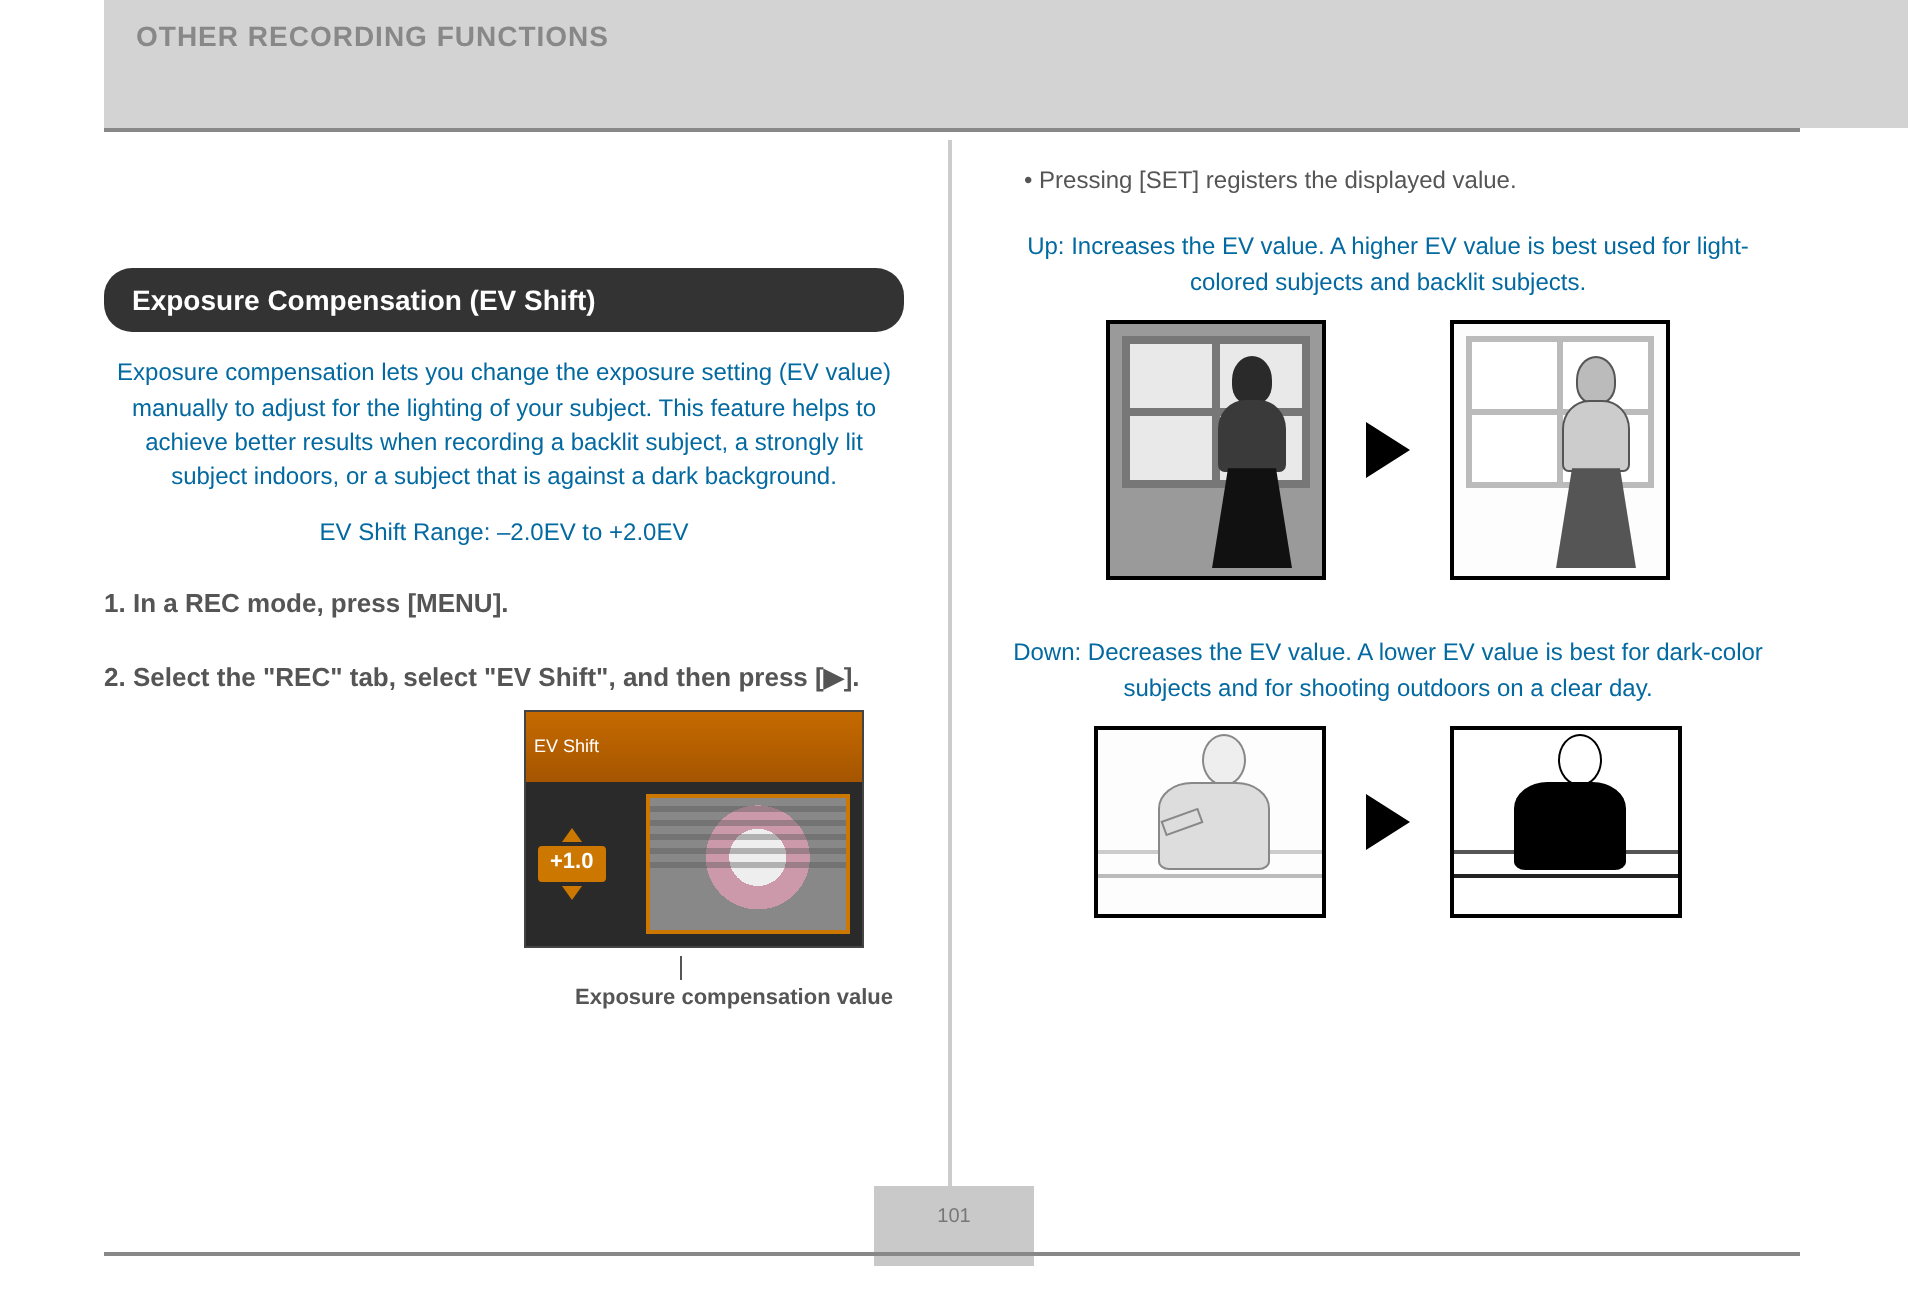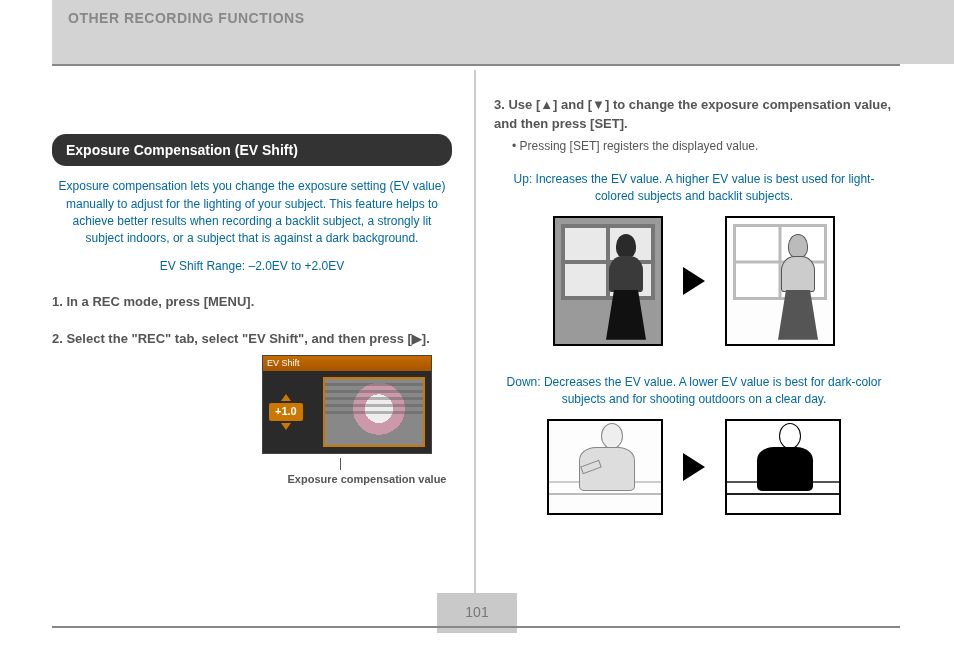--- a/index.html
+++ b/index.html
@@ -15,21 +15,21 @@
   .col-right { position: absolute; left: 494px; top: 78px; width: 400px; }
 
   .section-bar { background: #333; color: #fff; border-radius: 14px; padding: 6px 14px; font-size: 14px; font-weight: bold; margin: 68px 0 12px 0; }
 
   .para { margin: 10px 0; color: #0369a1; text-align: center; }
 
   .step-head { margin-top: 18px; font-size: 13px; color: #555; font-weight: bold; }
   .step-body { margin: 4px 0 16px 18px; color: #555; }
 
   .lcd-widget { width: 170px; margin: 6px 0 6px 210px; background: #2a2a2a; border: 1px solid #444; }
-  .lcd-title { background: linear-gradient(#c56a00,#a55500); color: #fff; font-size: 9px; padding: 1px 4px; }
+  .lcd-title { background: linear-gradient(#c56a00,#a55500); color: #fff; font-size: 9px; padding: 11px 4px; }
   .lcd-body { display: flex; align-items: center; gap: 20px; padding: 6px; }
   .lcd-value-wrap { display:flex; flex-direction:column; align-items:center; gap:2px; }
   .lcd-arrow { width:0; height:0; border-left:5px solid transparent; border-right:5px solid transparent; }
   .lcd-arrow.up { border-bottom:7px solid #cc7700; }
   .lcd-arrow.down { border-top:7px solid #cc7700; }
   .lcd-value { background:#cc7700; color:#fff; font-weight:bold; font-size:11px; padding:1px 6px; border-radius:2px; }
   .lcd-preview { flex:1; height:70px; background:#777; border:2px solid #cc7700; position:relative; overflow:hidden; }
   .lcd-preview::before { content:""; position:absolute; inset:0; background: radial-gradient(circle at 55% 45%, #eee 0 22%, #c9a 22% 40%, #888 40% 100%); }
   .lcd-stripes { position:absolute; inset:0; }
   .lcd-stripes div { height:3px; background:#555; margin:4px 0; opacity:0.4; }
@@ -76,21 +76,21 @@
   .white-contrast { background:#fff; }
   .white-contrast .floor { position:absolute; left:0; right:0; bottom:18px; height:2px; background:#222; }
   .white-contrast .rail { position:absolute; left:0; right:0; bottom:30px; height:2px; background:#555; }
   .white-contrast .person { position:absolute; left:30px; bottom:0; width:64px; height:90px; }
   .white-contrast .person .head { width:22px; height:26px; background:#fff; border:1px solid #000; border-radius:50%; margin-left:22px; }
   .white-contrast .person .body { width:56px; height:44px; background:#000; margin-top:-2px; border-radius:30% 30% 10% 10%; }
   .white-contrast .person .arm { position:absolute; left:2px; top:40px; width:20px; height:8px; background:#000; transform:rotate(-20deg); }
 
   .footer-box { position:absolute; left:437px; top:593px; width:80px; height:40px; background:#c9c9c9; }
   .footer-rule { position:absolute; left:52px; top:626px; width:848px; height:2px; background:#888; }
-  .page-num { position:absolute; left:0; top:602px; width:954px; text-align:center; font-size:14px; color:#777; }
+  .page-num { position:absolute; left:0; top:602px; width:954px; text-align:center; font-size:10px; color:#777; }
 </style>
 </head>
 <body>
 
 <div class="header-bar">
   <span>OTHER RECORDING FUNCTIONS</span>
 </div>
 <div class="page-underline"></div>
 
 <div class="divider"></div>
@@ -124,21 +124,20 @@
             <div></div>
             <div></div>
           </div>
       </div>
     </div>
   </div>
   <div class="lcd-caption">Exposure compensation value</div>
 </div>
 
 <div class="col-right">
-  <p class="step-head">3. Use [▲] and [▼] to change the exposure compensation value, and then press [SET].</p>
   <p class="step-body">• Pressing [SET] registers the displayed value.</p>
 
   <p class="para">Up: Increases the EV value. A higher EV value is best used for light-colored subjects and backlit subjects.</p>
 
   <div class="ev-row">
     <div class="ev-fig backlit-dark">
       <div class="wall"></div>
         <div class="window"></div>
       <div class="person">
           <div class="head"></div>

